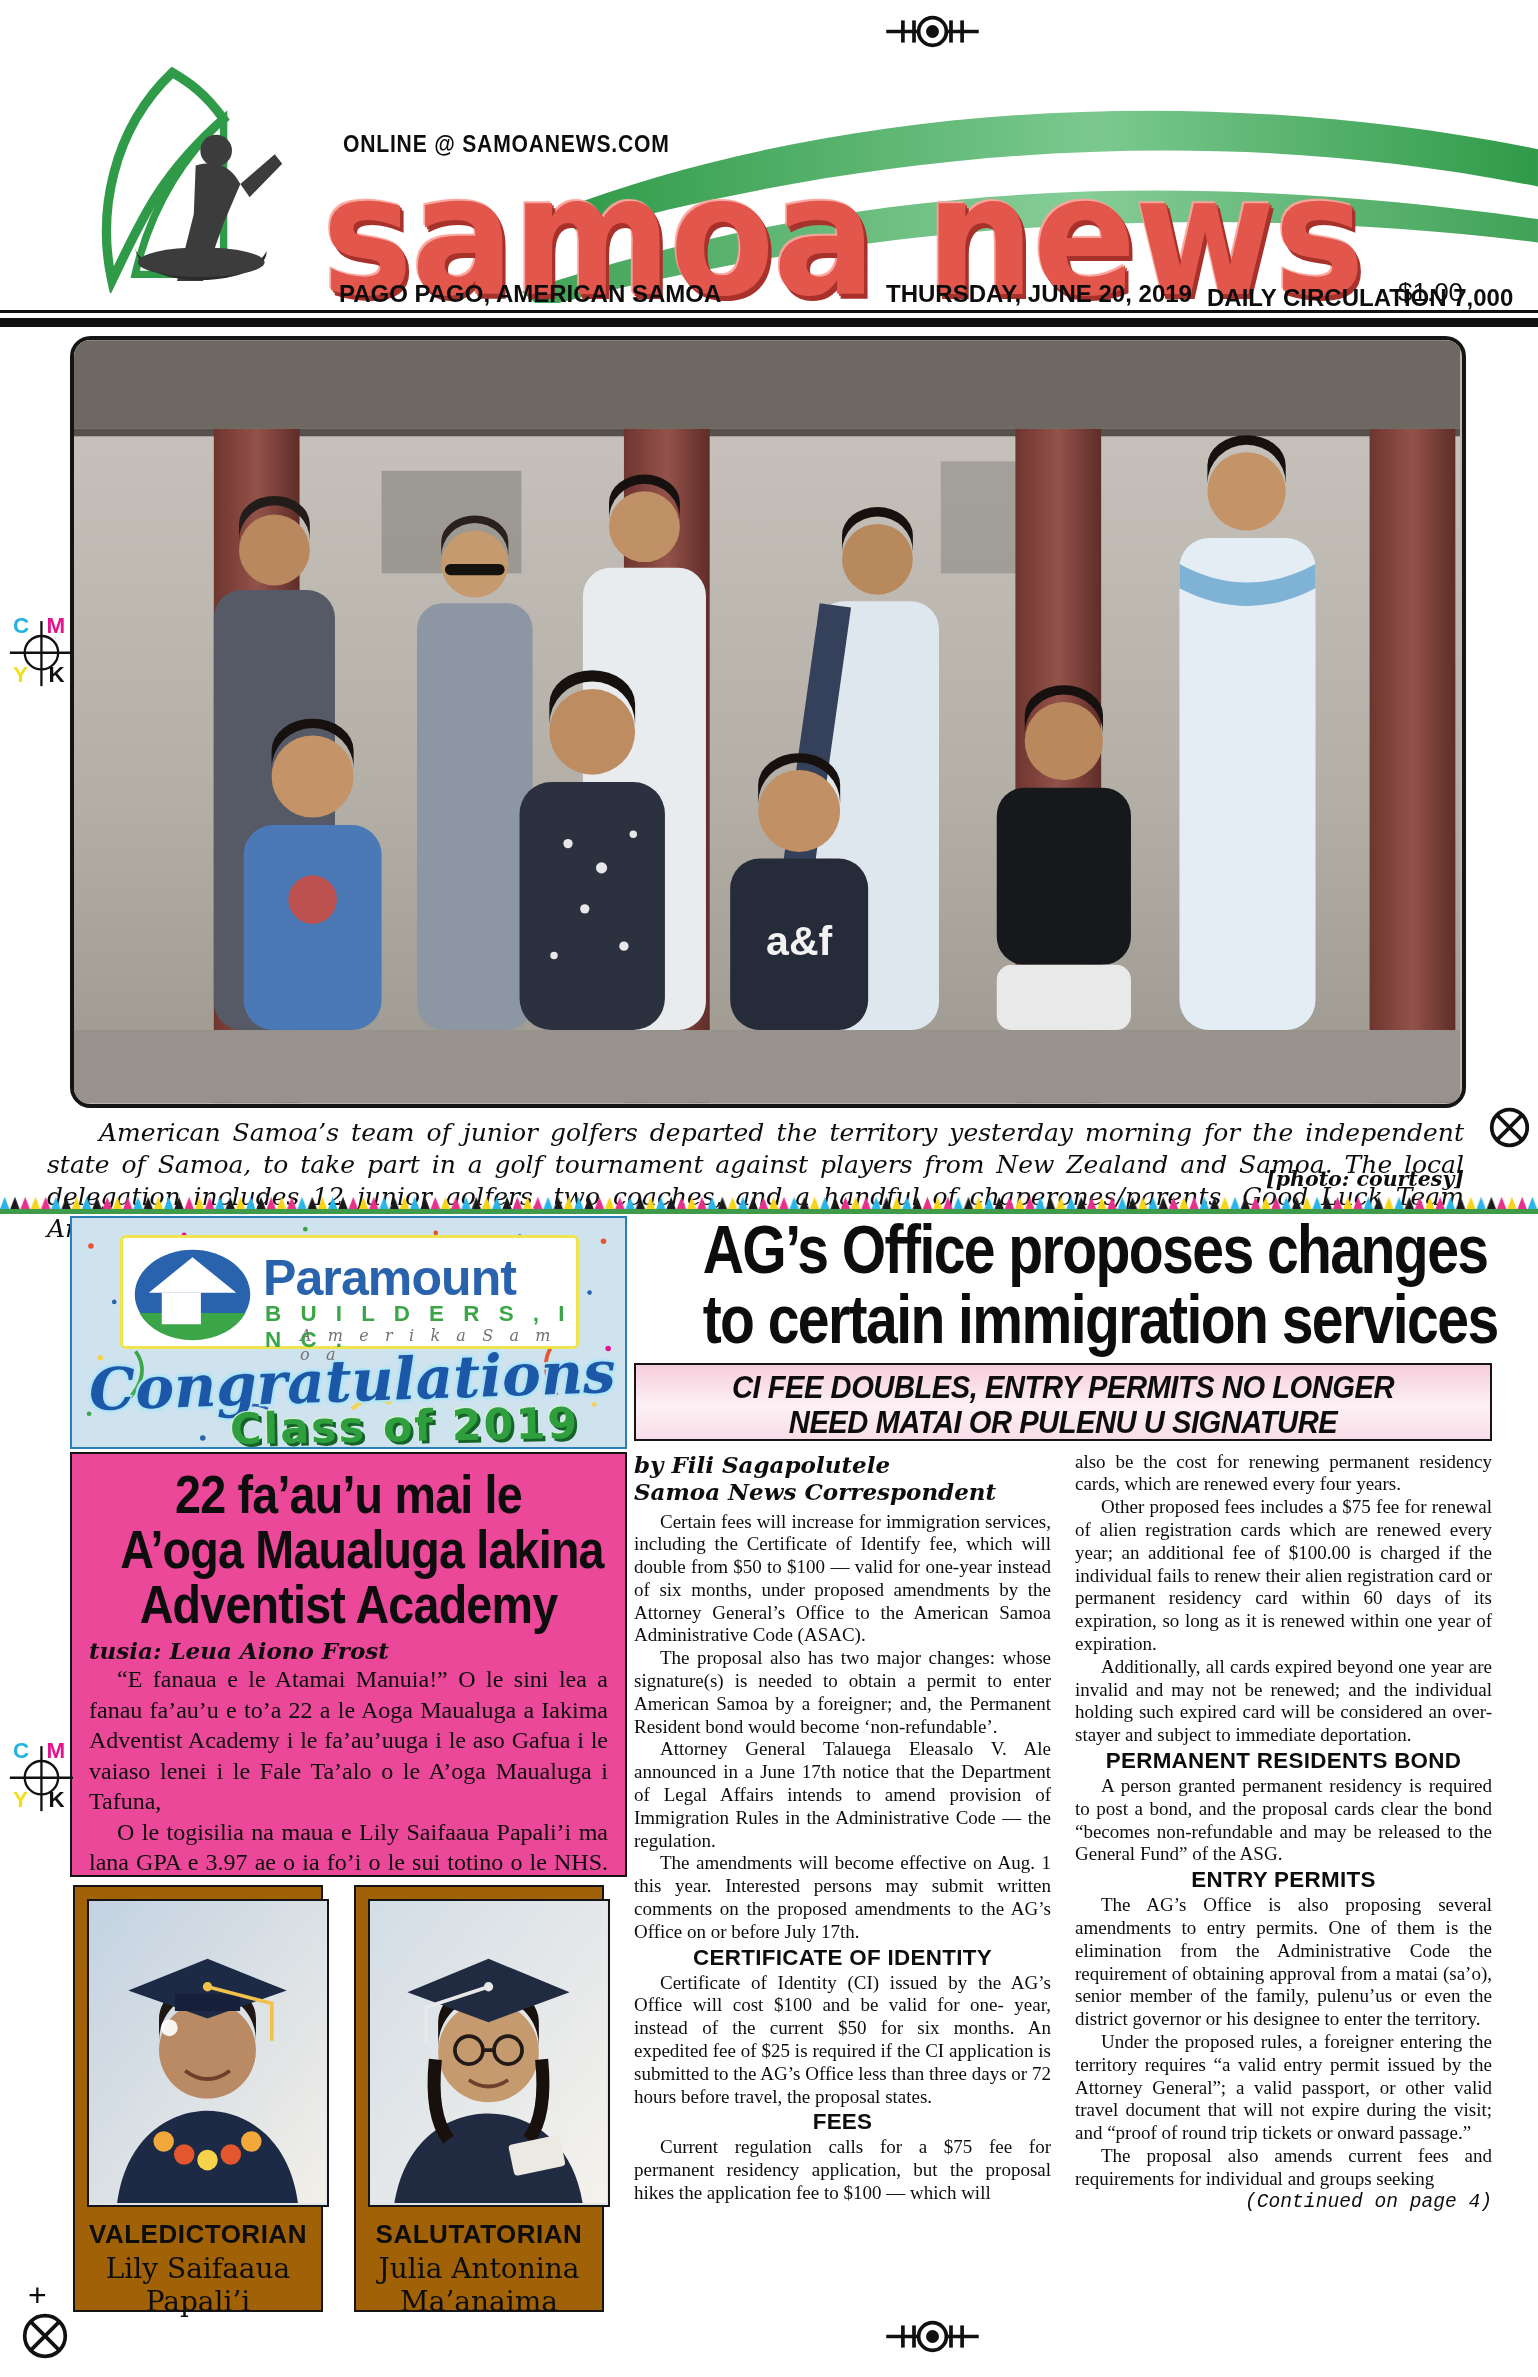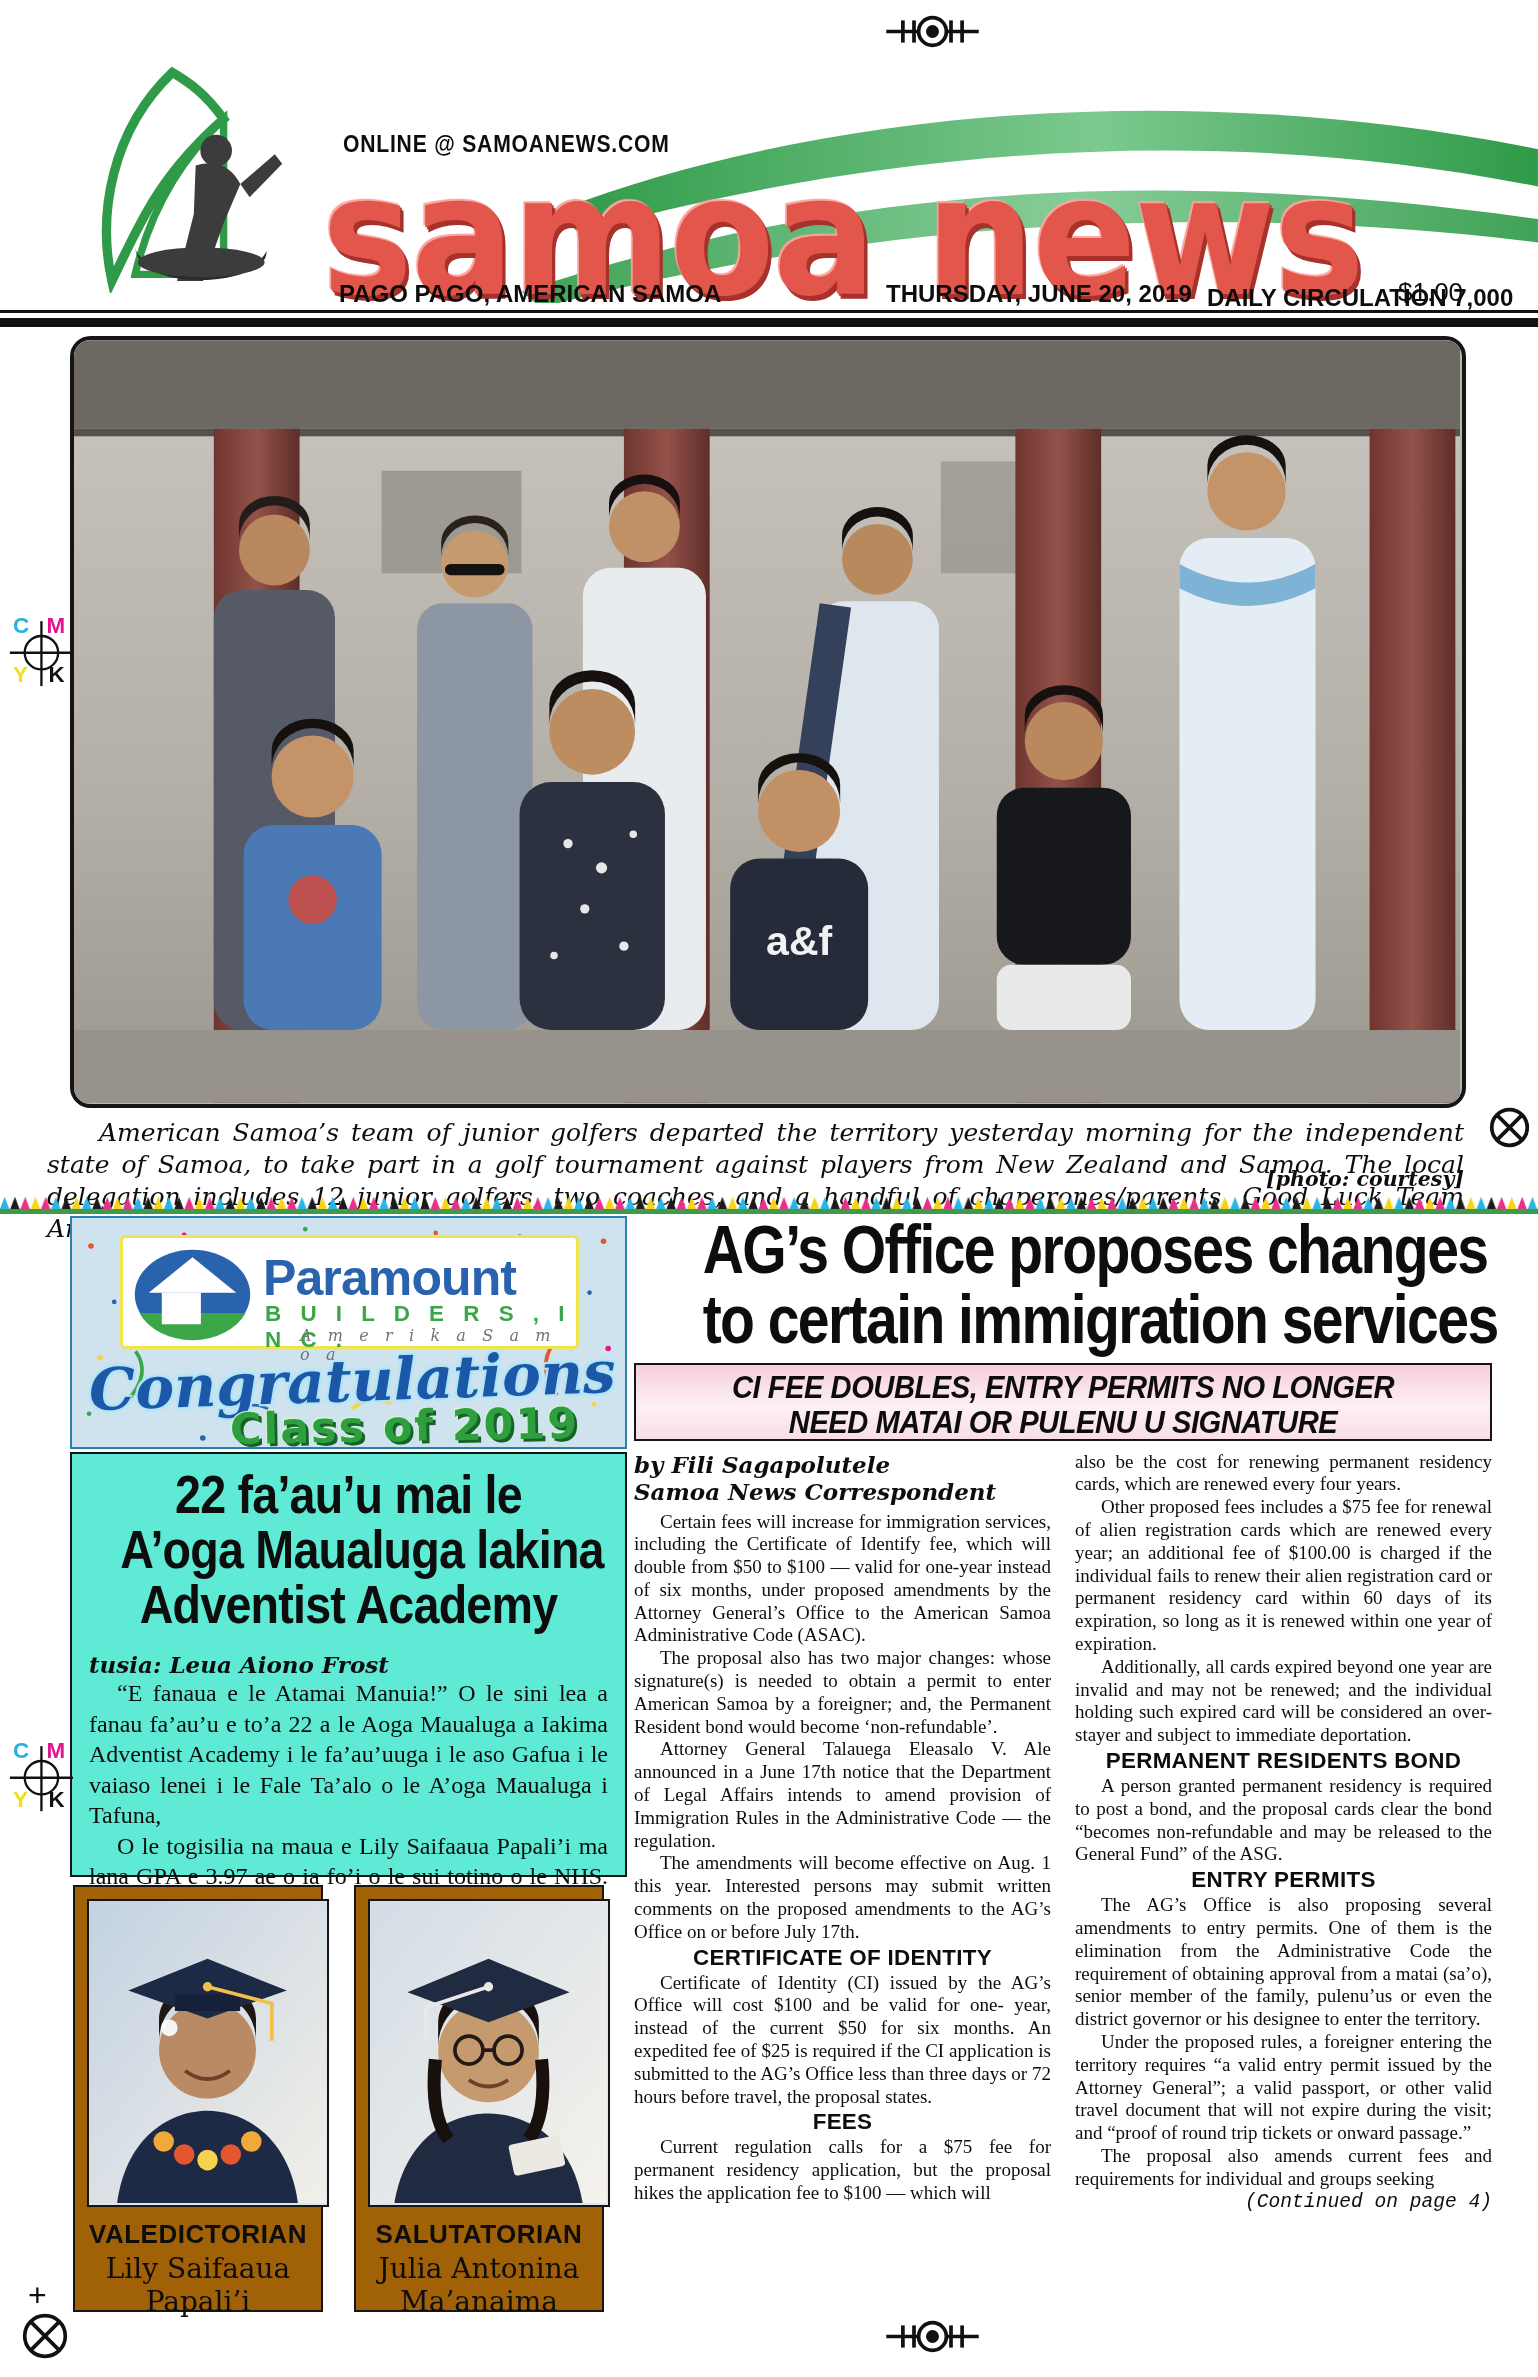--- a/index.html
+++ b/index.html
@@ -50,21 +50,21 @@
     text-shadow: 0 0 5.6px #9adcf2, 1.9px 1.9px 0 #b8e9f8, -1.9px -1.9px 0 #b8e9f8, 1.9px -1.9px 0 #b8e9f8, -1.9px 1.9px 0 #b8e9f8;
     transform:rotate(-2deg);
   }
   .ad-class {
     font:800 43px "DejaVu Sans","Liberation Sans",sans-serif; color:#2f9e3f; letter-spacing:1.9px; white-space:nowrap;
     text-shadow: 2.8px 2.8px 0 #156327, -0.9px -0.9px 0 #d6f5d0;
     transform:rotate(-1deg);
   }
 
   
-  .cream-box { background:#5eead4; border:2.8px solid #151515; }
+  .cream-box { background:#ec4899; border:2.8px solid #151515; }
   .sam-headline { font:bold 53px "Liberation Sans",sans-serif; line-height:1.04; text-align:center; letter-spacing:-0.9px; }
   .sam-headline .ln { display:block; transform:scaleX(.88); transform-origin:center; white-space:nowrap; }
   .sam-byline { font:italic bold 23px "DejaVu Serif",serif; }
   .sam-body { font:24px "Liberation Serif",serif; line-height:1.27; text-align:justify; }
   .sam-body p { text-indent:28px; }
   .sam-cont { font:italic 22.4px "DejaVu Serif",serif; text-align:right; }
 
   
   .grad-box { background:#a16207; border:2.8px solid #151515; width:250px; height:427px; position:absolute; }
   .grad-photo { position:absolute; left:12px; top:12px; width:242px; height:308px; border:2.8px solid #151515; overflow:hidden; background:#dfe5ea; }
@@ -275,21 +275,21 @@
   <div class="abs ad-congrats" style="left:17px; top:129px;">Congratulations</div>
   <div class="abs ad-class" style="left:158px; top:183px;">Class of 2019</div>
 </div>
 
 <div class="abs cream-box" style="left:70px; top:1452px; width:557px; height:425px; padding:13px 17px;">
   <div class="sam-headline">
     <span class="ln">22 fa’au’u mai le</span>
     <span class="ln">A’oga Maualuga lakina</span>
     <span class="ln">Adventist Academy</span>
   </div>
-  <div class="sam-byline" style="margin-top:19px;">tusia: Leua Aiono Frost</div>
+  <div class="sam-byline" style="margin-top:5px;">tusia: Leua Aiono Frost</div>
   <div class="sam-body">
     <p>“E fanaua e le Atamai Manuia!” O le sini lea a fanau fa’au’u e to’a 22 a le Aoga Maualuga a Iakima Adventist Academy i le fa’au’uuga i le aso Gafua i le vaiaso lenei i le Fale Ta’alo o le A’oga Maualuga i Tafuna,</p>
     <p>O le togisilia na maua e Lily Saifaaua Papali’i ma lana GPA e 3.97 ae o ia fo’i o le sui totino o le NHS. Na avea o ia ma Pere-</p>
   </div>
   <div class="sam-cont">(Faaauau itulau 8)</div>
 </div>
 
 <div class="grad-box" style="left:73px; top:1885px;">
   <div class="grad-photo">
     <svg width="237" height="302" viewBox="0 0 254 324">

